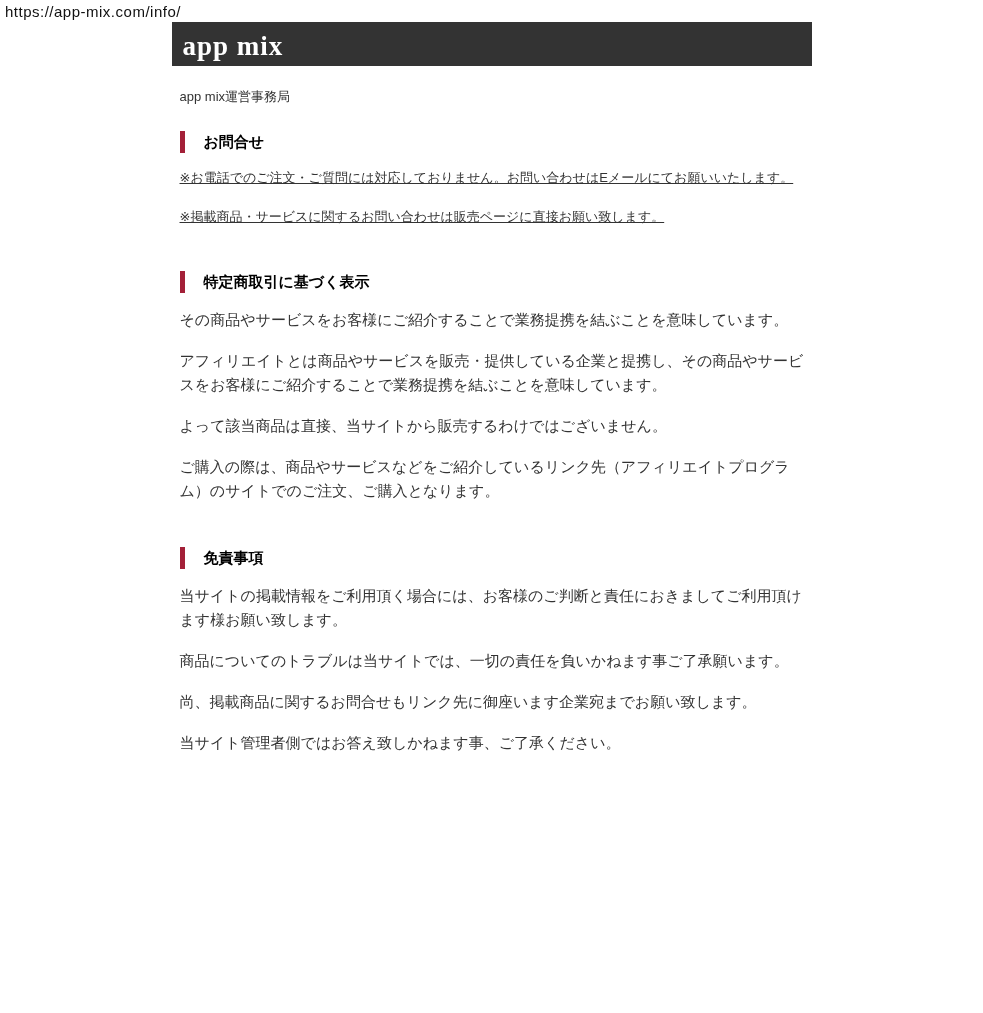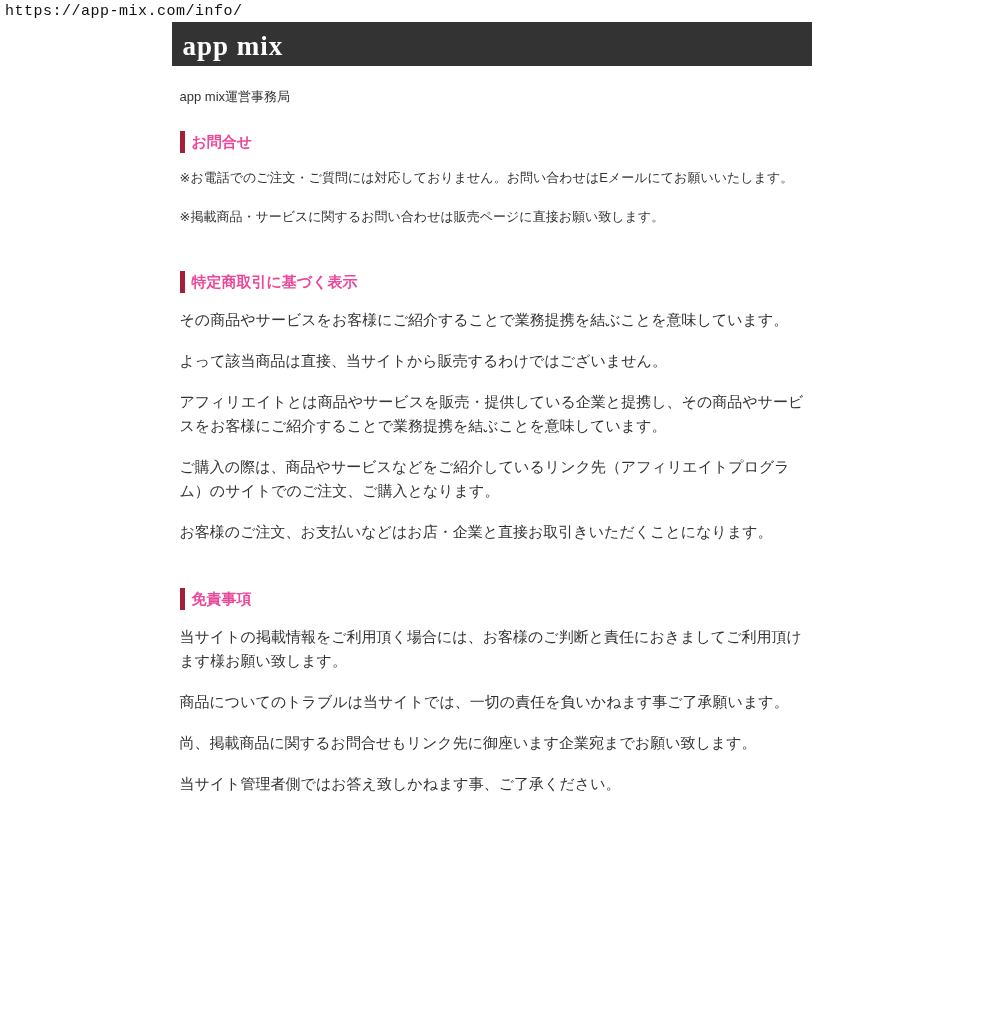--- a/index.html
+++ b/index.html
@@ -10,21 +10,20 @@
     color: #333333;
   }
   .page { width: 983px; min-height: 1013px; position: relative; }
 
   .url-bar {
     padding: 3px 5px 0 5px;
     height: 22px;
     font-size: 15px;
     color: #111111;
     letter-spacing: 0.5px;
-    font-family: Liberation Mono, monospace;
   }
 
   .container {
     width: 640px;
     margin: 0 auto;
   }
 
   .site-header {
     height: 44px;
     background: #333333;
@@ -42,39 +41,40 @@
   }
 
   .operator-line {
     font-size: 13px;
     margin-bottom: 25px;
   }
 
   h2.section-heading {
     font-size: 15px;
     font-weight: bold;
-    color: #ec4899;
+    color: #000000;
     border-left: 5px solid #a32038;
-    padding-left: 7px;
+    padding-left: 19px;
     line-height: 1.45;
     margin: 0 0 15px 0;
   }
   .section + .section h2.section-heading {
     margin-top: 44px;
   }
 
   .section p {
     font-size: 15px;
     line-height: 1.6;
     margin: 0 0 17px 0;
   }
   .section p.note {
     font-size: 13px;
     line-height: 1.55;
     margin: 0 0 19px 0;
+    text-decoration: underline;
   }
   .section p.email {
     margin-bottom: 24px;
   }
 </style>
 </head>
 <body>
 
 <div class="page">
 
@@ -92,24 +92,23 @@
 
       <section class="section">
         <h2 class="section-heading">お問合せ</h2>
         <p class="note">※お電話でのご注文・ご質問には対応しておりません。お問い合わせはEメールにてお願いいたします。</p>
         <p class="note">※掲載商品・サービスに関するお問い合わせは販売ページに直接お願い致します。</p>
       </section>
 
       <section class="section">
         <h2 class="section-heading">特定商取引に基づく表示</h2>
         <p>その商品やサービスをお客様にご紹介することで業務提携を結ぶことを意味しています。</p>
+        <p>アフィリエイトとは商品やサービスを販売・提供している企業と提携し、その商品やサービスをお客様にご紹介することで業務提携を結ぶことを意味しています。</p>
         <p>よって該当商品は直接、当サイトから販売するわけではございません。</p>
-        <p>アフィリエイトとは商品やサービスを販売・提供している企業と提携し、その商品やサービスをお客様にご紹介することで業務提携を結ぶことを意味しています。</p>
         <p>ご購入の際は、商品やサービスなどをご紹介しているリンク先（アフィリエイトプログラム）のサイトでのご注文、ご購入となります。</p>
-        <p>お客様のご注文、お支払いなどはお店・企業と直接お取引きいただくことになります。</p>
       </section>
 
       <section class="section">
         <h2 class="section-heading">免責事項</h2>
         <p>当サイトの掲載情報をご利用頂く場合には、お客様のご判断と責任におきましてご利用頂けます様お願い致します。</p>
         <p>商品についてのトラブルは当サイトでは、一切の責任を負いかねます事ご了承願います。</p>
         <p>尚、掲載商品に関するお問合せもリンク先に御座います企業宛までお願い致します。</p>
         <p>当サイト管理者側ではお答え致しかねます事、ご了承ください。</p>
       </section>
 

